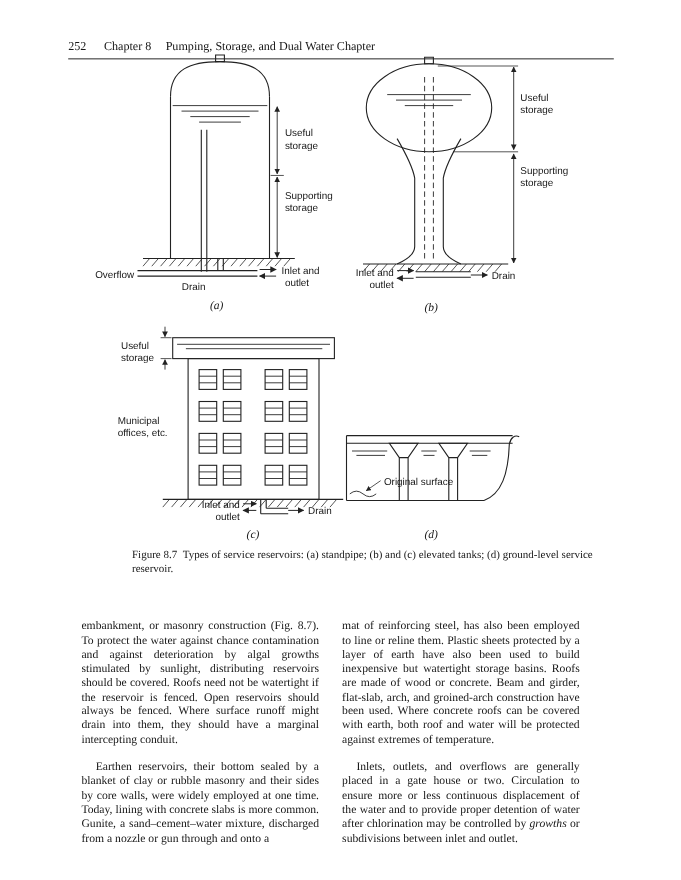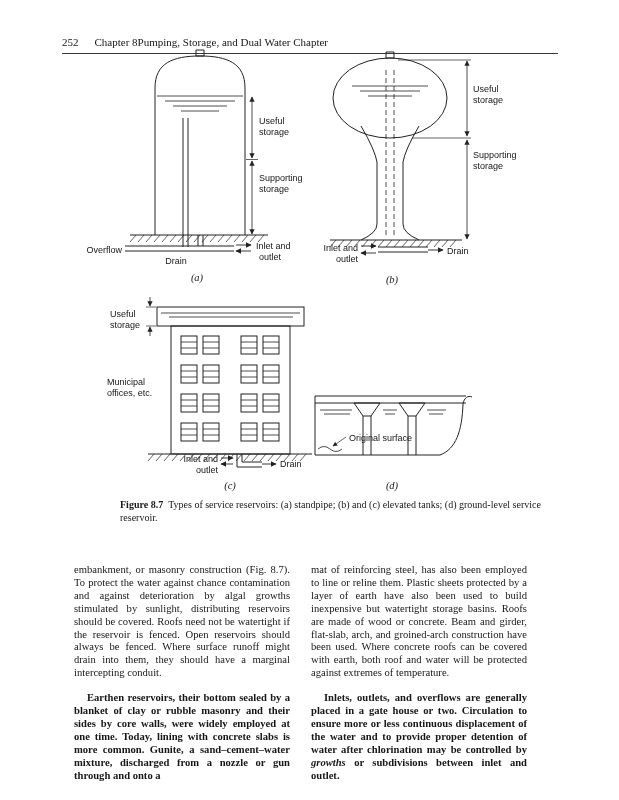--- a/index.html
+++ b/index.html
@@ -1,34 +1,34 @@
 <!DOCTYPE html>
 <html><head>
 <meta charset="utf-8">
 <style>
   html,body{margin:0;padding:0;background:#ffffff;}
   body{width:619px;height:800px;position:relative;font-family:"Liberation Serif",serif;color:#161616;overflow:hidden;}
 
   .runhead{position:absolute;top:36px;left:62px;width:496px;font-size:11px;
            padding-bottom:5px;border-bottom:1px solid #3a3a3a;white-space:nowrap;}
   .pgnum{font-weight:normal;margin-right:16px;}
-  .chap{}
+  .chap{margin-right:13px;}
 
   svg.figure{position:absolute;top:0;left:0;}
   svg text{font-family:"Liberation Sans",sans-serif;font-size:9px;fill:#161616;}
   svg text.tag{font-family:"Liberation Serif",serif;font-style:italic;font-size:10.5px;}
 
   .caption{position:absolute;top:498px;left:120px;width:438px;font-size:10px;line-height:13px;text-align:left;}
-  .capb{font-weight:bold;margin-right:5px;}
+  .capb{font-weight:normal;margin-right:5px;}
 
   .col{position:absolute;top:552px;width:240px;font-size:10.6px;line-height:12.9px;text-align:justify;}
   .colL{left:62px;}
   .colR{left:299px;}
   .col p{margin:12px;}
-  .col p.ind{text-indent:13px;font-weight:bold;}
+  .col p.ind{text-indent:13px;}
   em{font-style:italic;}
 </style>
 </head>
 <body>
 
 <div class="runhead">
   <span class="pgnum">252</span><span class="chap">Chapter 8</span><span>Pumping, Storage, and Dual Water Chapter</span>
 </div>
 
 <svg class="figure" width="619" height="540" viewBox="0 0 619 540" xmlns="http://www.w3.org/2000/svg">

